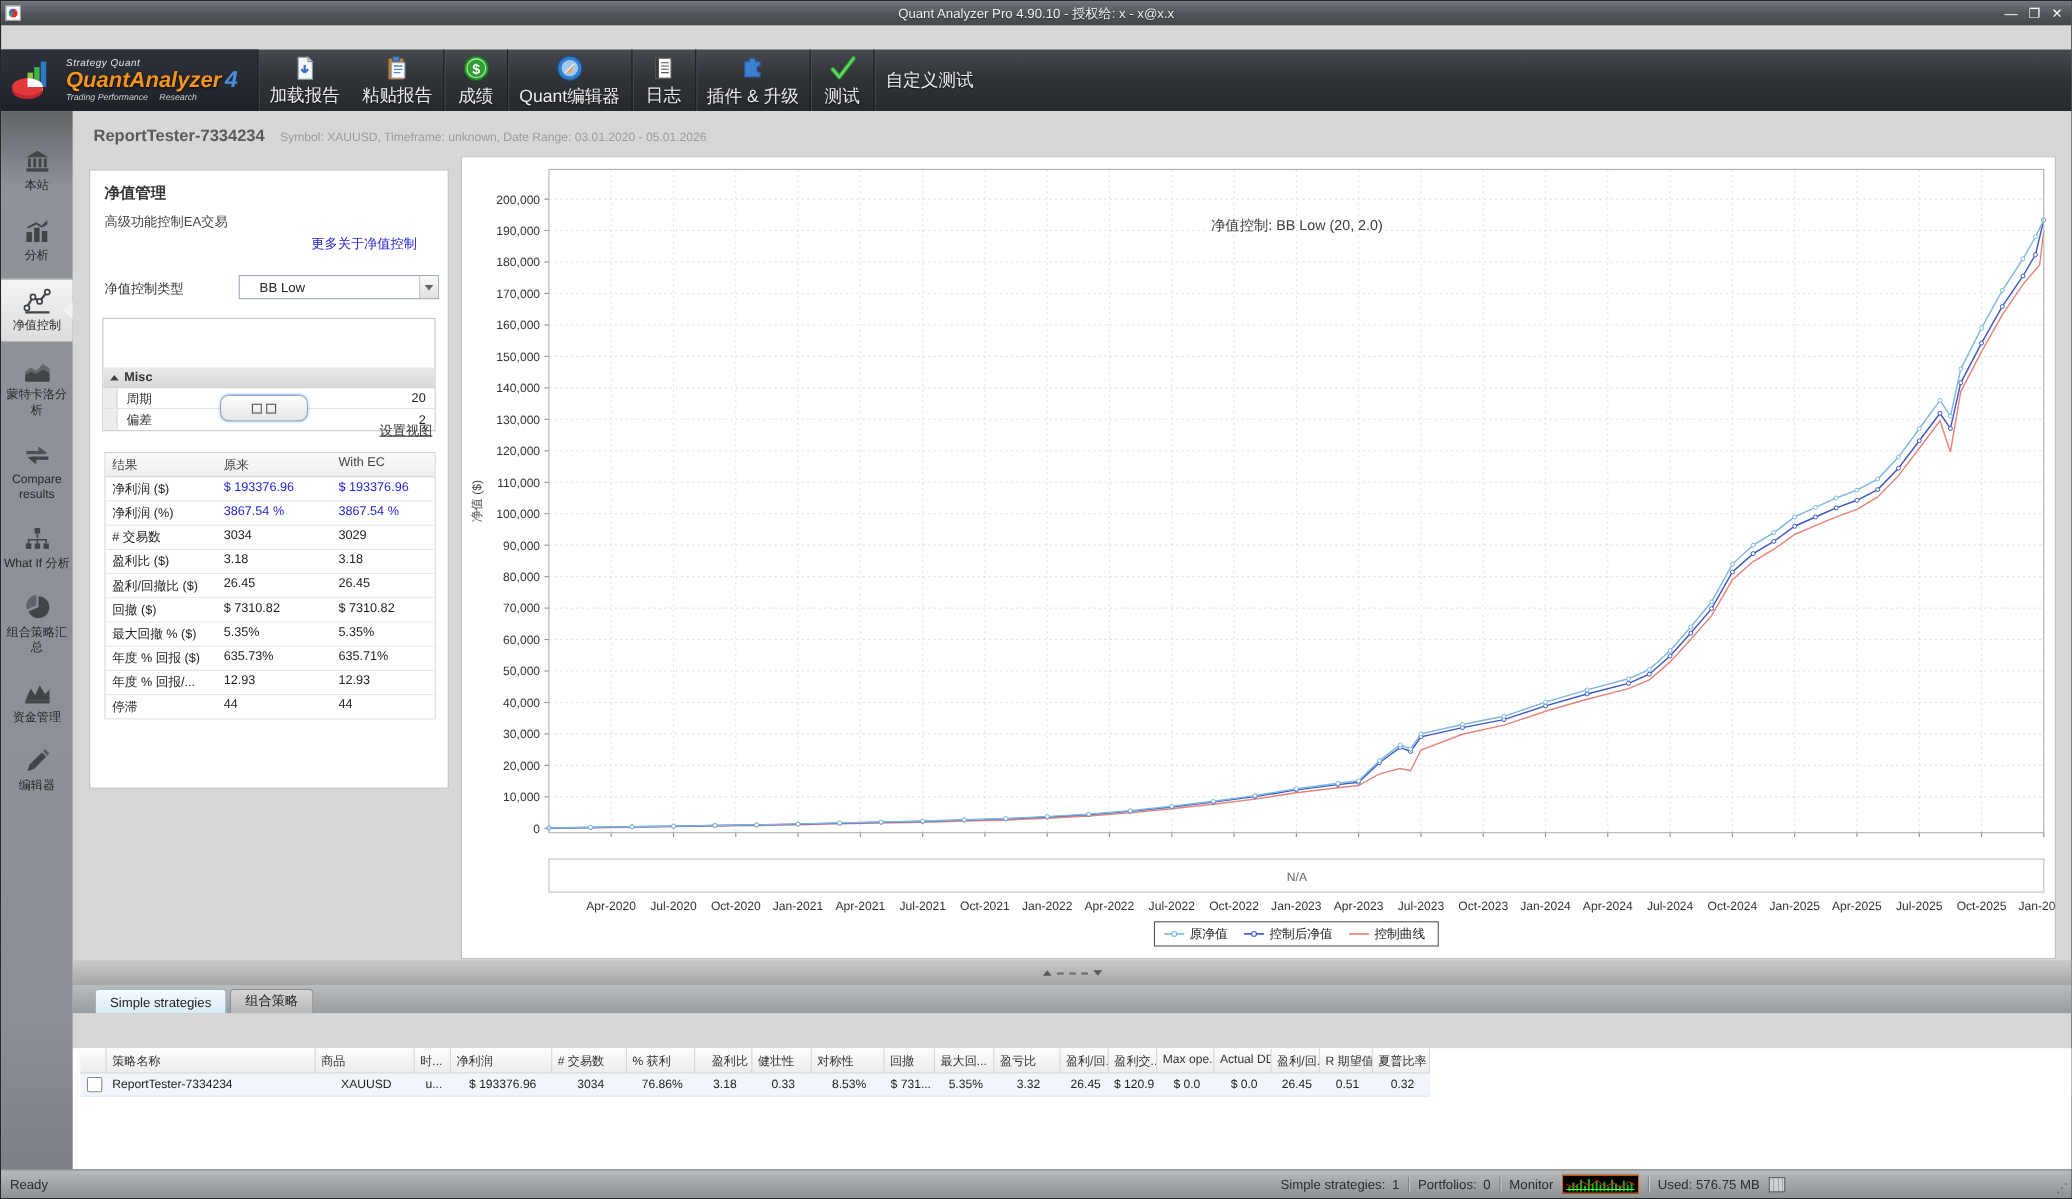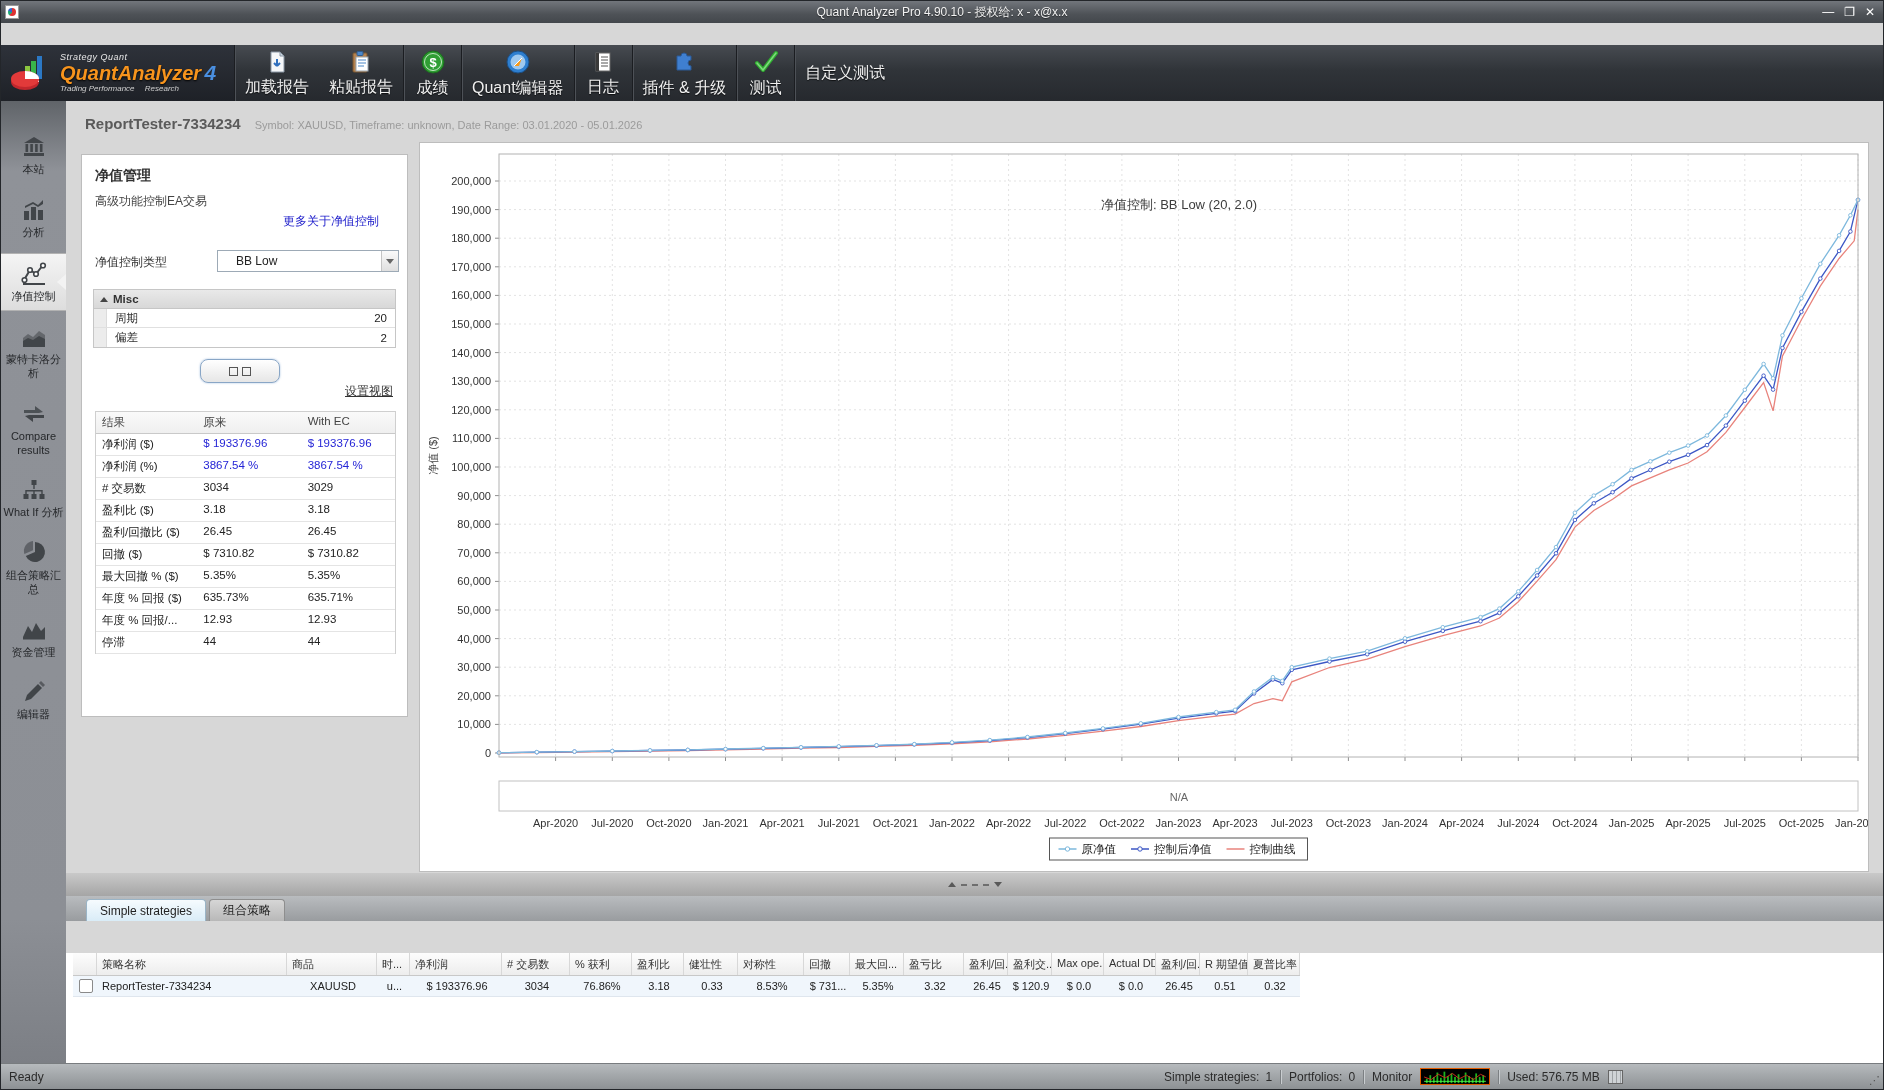--- a/index.html
+++ b/index.html
@@ -57,21 +57,21 @@
   .equity-panel{position:absolute;left:80px;top:53px;width:327px;height:563px;}
   .ep-title{position:absolute;left:13px;top:12px;font-size:14px;font-weight:bold;color:#333;text-align:center;}
   .ep-sub{position:absolute;left:13px;top:38px;font-size:12px;color:#444;}
   .ep-link{position:absolute;right:28px;top:58px;font-size:12px;color:#2222cc;cursor:pointer;}
   .ep-type-label{position:absolute;left:13px;top:99px;font-size:12px;color:#333;}
   .dropdown{position:absolute;display:flex;align-items:center;background:#fff;border:1px solid #9daab6;font-size:12px;color:#222;}
   .ep-dropdown{left:135px;top:95px;width:182px;height:22px;padding-left:18px;}
   .dd-arrow{margin-left:auto;width:17px;align-self:stretch;display:flex;align-items:center;justify-content:center;background:linear-gradient(#fafafa,#dfdfdf);border-left:1px solid #c4c4c4;}
   .dd-arrow::after{content:"";border:4px solid transparent;border-top:5px solid #666;margin-top:4px;}
   .misc-box{position:absolute;left:11px;top:134px;width:303px;border:1px solid #c6c6c6;}
-  .misc-header{height:19px;background:linear-gradient(#e9e9e9,#d8d8d8);display:flex;align-items:center;padding-left:6px;gap:5px;font-weight:bold;font-size:11.5px;color:#333;border-bottom:1px solid #c6c6c6;}
+  .misc-header{height:19px;background:linear-gradient(#e9e9e9,#d8d8d8);display:flex;align-items:center;padding-left:6px;gap:5px;font-weight:bold;font-size:11.5px;color:#333;border-bottom:1px solid #c6c6c6;margin-top:44px;}
   .misc-tri{width:0;height:0;border:4px solid transparent;border-bottom:5px solid #444;margin-top:-4px;}
   .misc-row{display:flex;height:19px;align-items:center;border-bottom:1px solid #e0e0e0;background:#fff;}
   .misc-row:last-child{border-bottom:none;}
   .misc-gutter{width:13px;align-self:stretch;background:#ececec;border-right:1px solid #dcdcdc;}
   .misc-label{padding-left:8px;font-size:11.5px;color:#333;}
   .misc-value{margin-left:auto;padding-right:8px;font-size:11.5px;color:#222;}
   .view-btn{position:absolute;left:118px;top:204px;width:80px;height:24px;border:1px solid #89a6c6;border-radius:8px;background:linear-gradient(#ffffff,#e6e6e6);display:flex;align-items:center;justify-content:center;gap:4px;box-shadow:0 0 2px rgba(90,140,200,.6);}
   .view-btn i{display:block;width:9px;height:9px;border:1.5px solid #555;}
   .ep-view-link{position:absolute;right:14px;top:228px;font-size:12px;color:#333;text-decoration:underline;cursor:pointer;}
   .res-table{position:absolute;left:13px;top:256px;width:301px;border:1px solid #cfcfcf;border-bottom:none;font-size:11.5px;}
@@ -750,21 +750,21 @@
     <div class="bt-area">
       <div class="bt-table">
           <div class="bt-row hdr">
             <div style="width: 24px;"></div>
             <div style="width: 190px;">策略名称</div>
             <div style="width: 90px; font-family: Liberation Mono, monospace;">商品</div>
             <div style="width: 33px;">时...</div>
             <div style="width: 92px;">净利润</div>
             <div style="width: 68px;"># 交易数</div>
             <div style="width: 62px;">% 获利</div>
-            <div style="width: 52px;">盈利比</div>
+            <div style="width: 52px; text-align: right;">盈利比</div>
             <div style="width: 54px;">健壮性</div>
             <div style="width: 66px;">对称性</div>
             <div style="width: 46px;">回撤</div>
             <div style="width: 54px;">最大回...</div>
             <div style="width: 60px;">盈亏比</div>
             <div style="width: 44px;">盈利/回...</div>
             <div style="width: 44px;">盈利交...</div>
             <div style="width: 52px;">Max ope...</div>
             <div style="width: 52px;">Actual DD</div>
             <div style="width: 44px;">盈利/回...</div>

